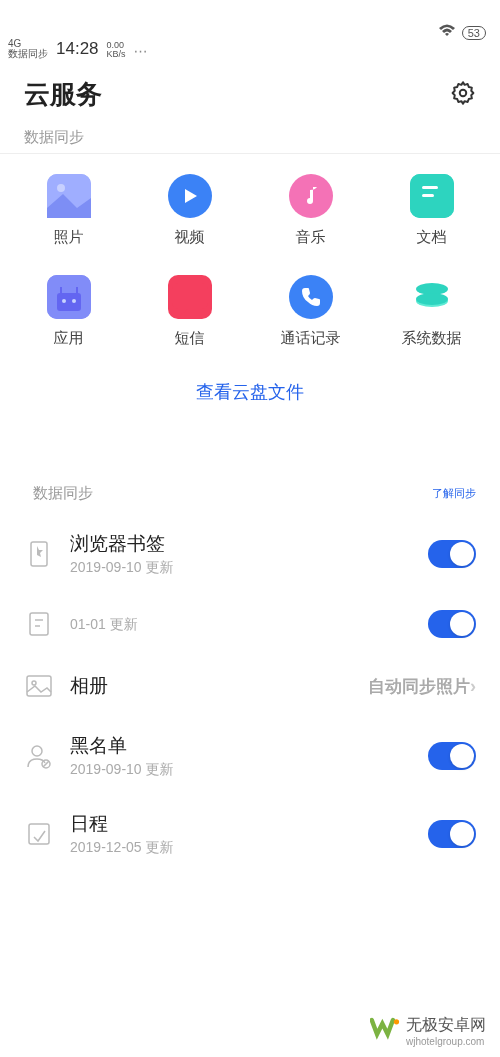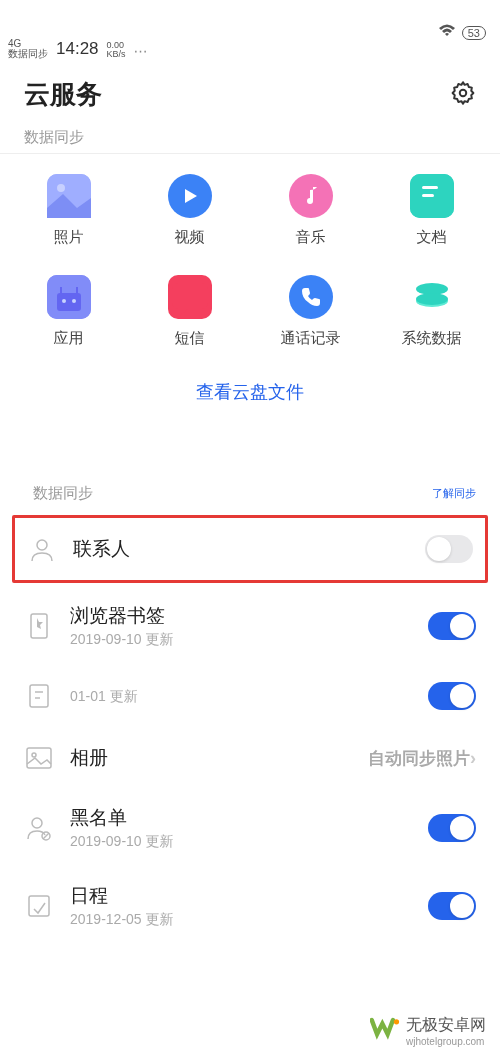--- a/index.html
+++ b/index.html
@@ -287,34 +287,20 @@
 
 <div class="view-link">查看云盘文件</div>
 
 <div class="sync-header">
   <div class="sync-label">数据同步</div>
   <div class="learn-link">了解同步</div>
 </div>
 
 <div class="sync-list">
 
-  <div class="sync-row highlight">
-    <div class="row-icon">
-      <svg width="28" height="28" viewBox="0 0 28 28" fill="none" stroke="#bbb" stroke-width="1.5">
-          <circle cx="14" cy="10" r="5"></circle>
-          <path d="M4 26 Q4 18 14 18 Q24 18 24 26"></path>
-        </svg>
-    </div>
-    <div class="row-content">
-      <div class="row-title">联系人</div>
-    </div>
-    <div class="toggle off">
-        <div class="knob"></div>
-      </div>
-  </div>
 
   <div class="sync-row">
     <div class="row-icon">
       <svg width="24" height="28" viewBox="0 0 24 28" fill="none" stroke="#bbb" stroke-width="1.5">
           <rect x="4" y="2" width="16" height="24" rx="2"></rect>
           <path d="M10 6 L12 10 L16 10 L13 13 L14 17 L10 15 L10 6" fill="#bbb" stroke="none"></path>
         </svg>
     </div>
     <div class="row-content">
       <div class="row-title">浏览器书签</div>

